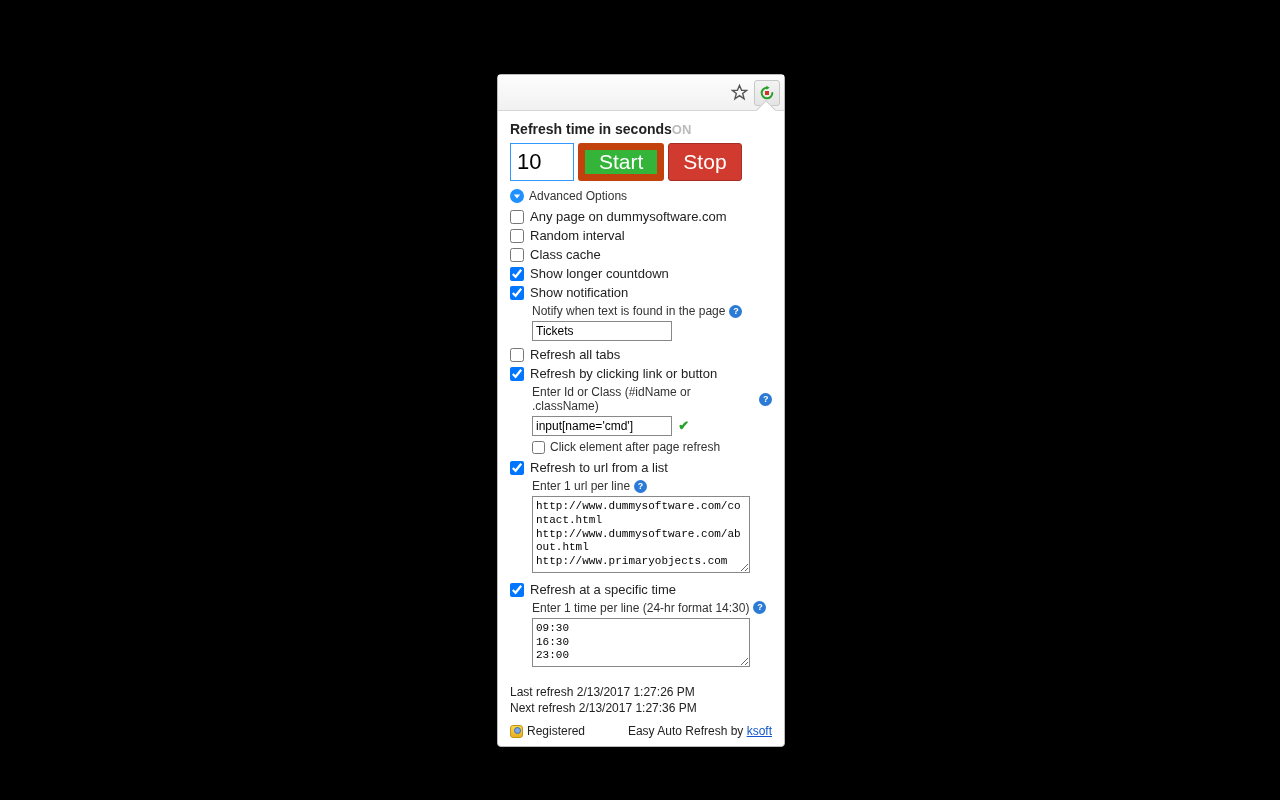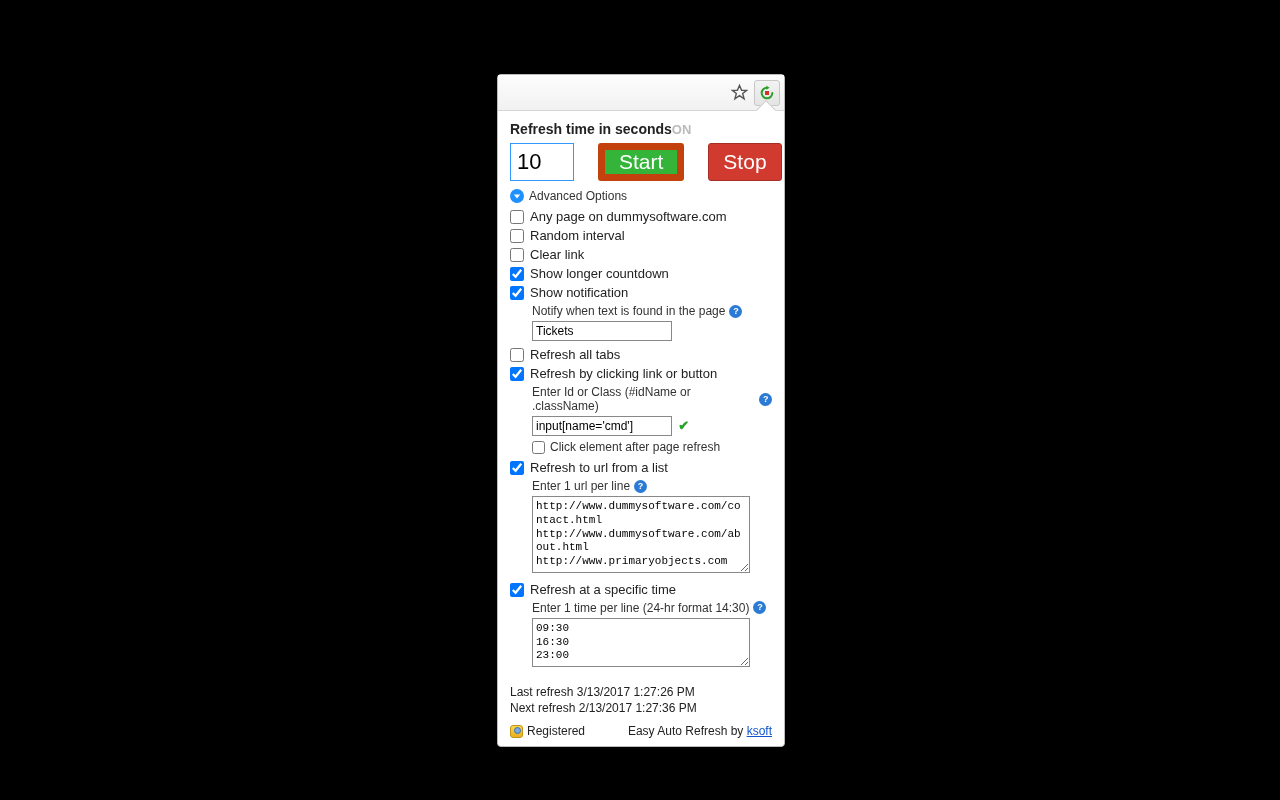--- a/index.html
+++ b/index.html
@@ -60,21 +60,21 @@
   }
   .header-row {
     display: flex;
     align-items: center;
     margin-bottom: 6px;
   }
   .title { font-weight: bold; font-size: 14px; }
   .on-label { color: #bbb; font-weight: bold; font-size: 13px; }
   .main-row {
     display: flex;
-    gap: 24px;
+    gap: 4px;
     align-items: flex-start;
     margin-bottom: 8px;
   }
   .seconds-input {
     width: 64px;
     height: 38px;
     font-size: 22px;
     padding: 2px 6px;
     border: 1px solid #3399ff;
     outline: none;
@@ -213,21 +213,21 @@
       <span>Any page on dummysoftware.com</span>
     </div>
 
     <div class="opt-row">
       <input type="checkbox" style="">
       <span>Random interval</span>
     </div>
 
     <div class="opt-row">
       <input type="checkbox" style="">
-      <span>Clear link</span>
+      <span>Class cache</span>
     </div>
 
     <div class="opt-row">
       <input type="checkbox" checked="" style="">
       <span>Show longer countdown</span>
     </div>
 
     <div class="opt-row">
       <input type="checkbox" checked="" style="">
       <span>Show notification</span>
@@ -286,21 +286,21 @@
         <span class="help-icon">?</span>
       </div>
       <textarea class="sub-area" rows="3" style="">09:30
 16:30
 23:00</textarea>
     </div>
 
     <div class="status">
       <div>
         <span>Last refresh</span>
-        <span>3/13/2017 1:27:26 PM</span>
+        <span>2/13/2017 1:27:26 PM</span>
       </div>
       <div>
         <span>Next refresh</span>
         <span>2/13/2017 1:27:36 PM</span>
       </div>
     </div>
 
     <div class="footer">
       <div class="reg">
         <span class="reg-badge"></span>

